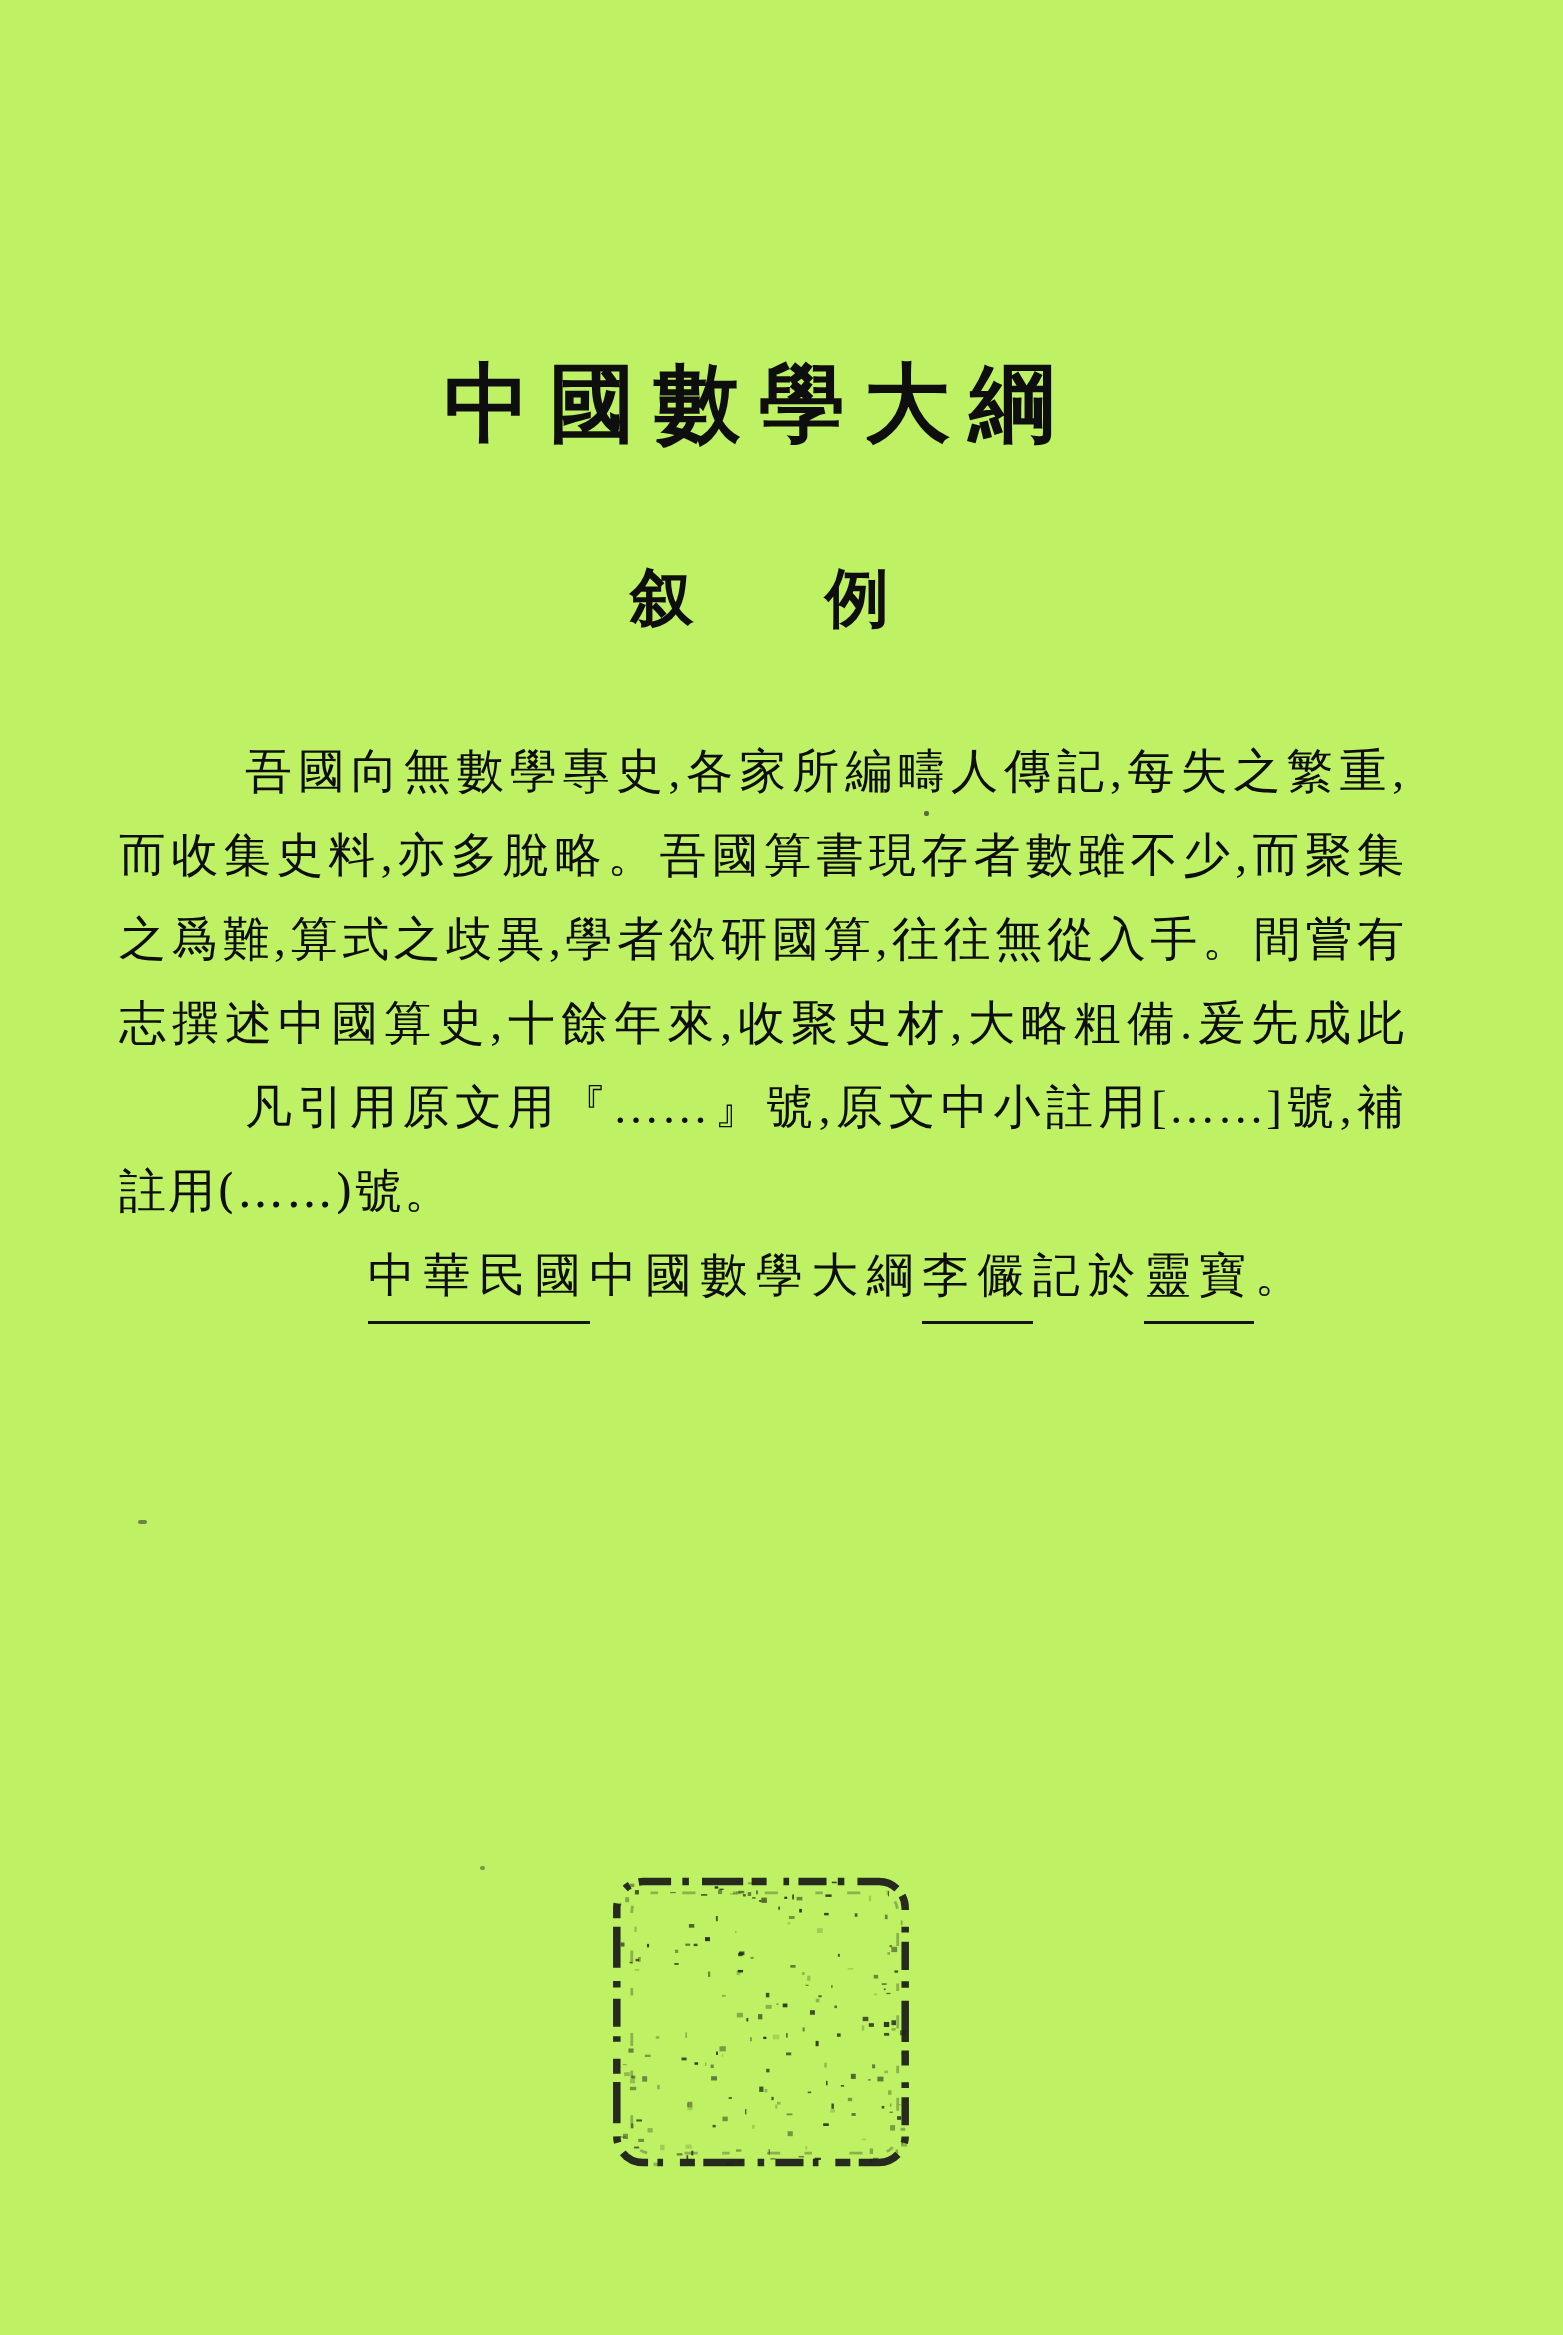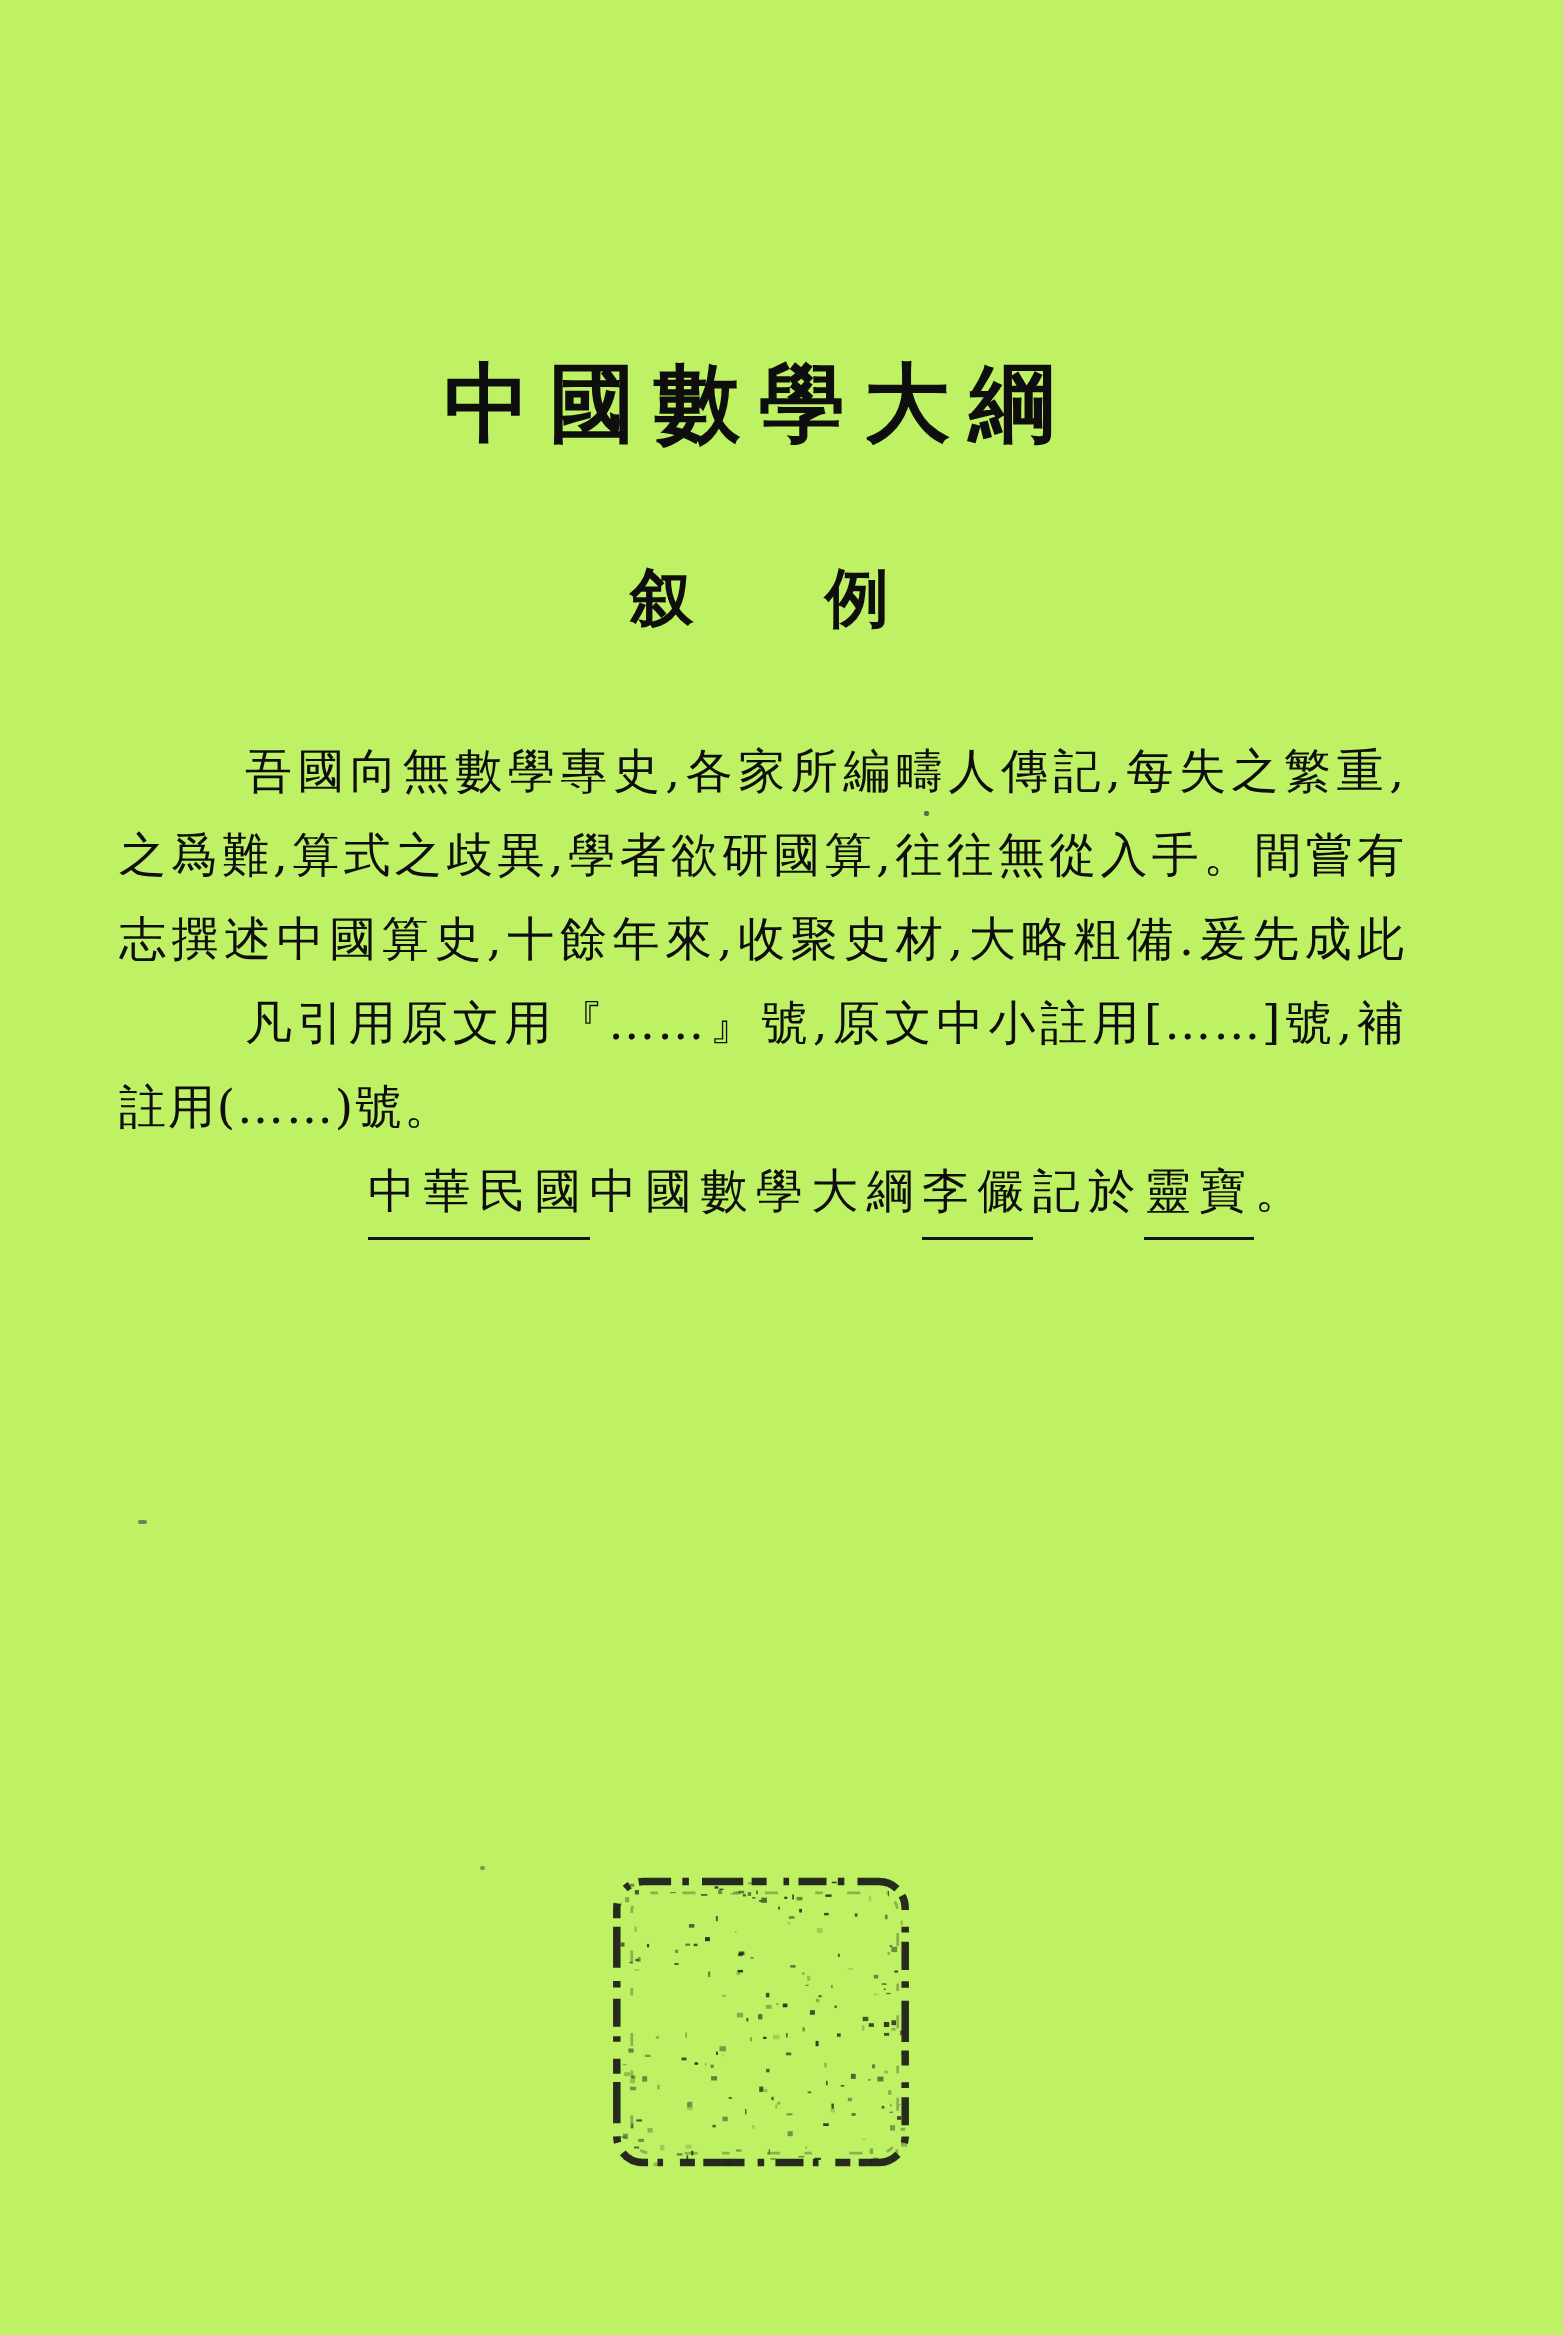--- a/index.html
+++ b/index.html
@@ -31,20 +31,21 @@
   }
   .line{
     height:84px;white-space:nowrap;
   }
   .line.j{
     white-space:normal;
     text-align:justify;
     text-align-last:justify;
     text-justify:inter-ideograph;
     overflow:hidden;
+    font-family:Liberation Serif, serif;
   }
   .line.ind1{padding-left:126px;}
   .line.inddate{padding-left:249px;letter-spacing:8.4px;}
   .seg.u{border-bottom:3.7px solid #141414;padding-bottom:19px;}
 
   .stamp{
     position:absolute;left:611px;top:1876px;
     width:300px;height:294px;
     opacity:.92;
   }
@@ -61,20 +62,21 @@
 
   <div class="doc-title">中國數學大綱</div>
 
   <div class="section-heading">
     <span>叙</span>
     <span>例</span>
   </div>
 
   <div class="body-text" id="body-lines">
       <div class="line j ind1"><span class="seg">吾國向無數學專史,各家所編疇人傳記,每失之繁重,</span></div>
+      <div class="line j"><span class="seg">而收集史料,亦多脫略。吾國算書現存者數雖不少,而聚集</span></div>
       <div class="line j"><span class="seg">之爲難,算式之歧異,學者欲研國算,往往無從入手。間嘗有</span></div>
       <div class="line j"><span class="seg">志撰述</span><span class="seg u">中國</span><span class="seg">算史,十餘年來,收聚史材,大略粗備.爰先成此</span></div>
       <div class="line j ind1"><span class="seg">凡引用原文用『……』號,原文中小註用[……]號,補</span></div>
       <div class="line"><span class="seg">註用(……)號。</span></div>
       <div class="line inddate"><span class="seg u">中華民國</span><span class="seg">中國數學大綱</span><span class="seg u">李儼</span><span class="seg">記於</span><span class="seg u">靈寶</span><span class="seg">。</span></div>
     </div>
 
   <svg class="stamp" viewBox="0 0 320 314">
     <rect x="6" y="6" width="308" height="300" rx="28" ry="28" fill="none" stroke="#1a1a1a" stroke-width="8" stroke-dasharray="30 12 7 14 44 9 16 18 6 10"></rect>
     <rect x="22" y="18" width="284" height="278" rx="20" ry="20" fill="none" stroke="#222" stroke-width="3" opacity="0.35" stroke-dasharray="8 26 14 40"></rect>

